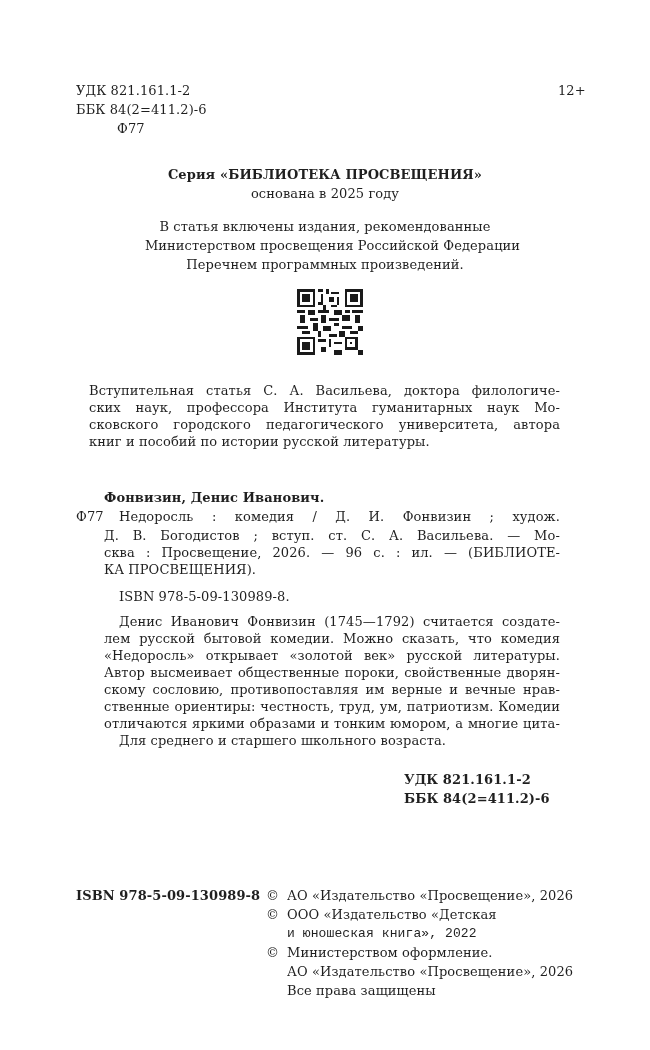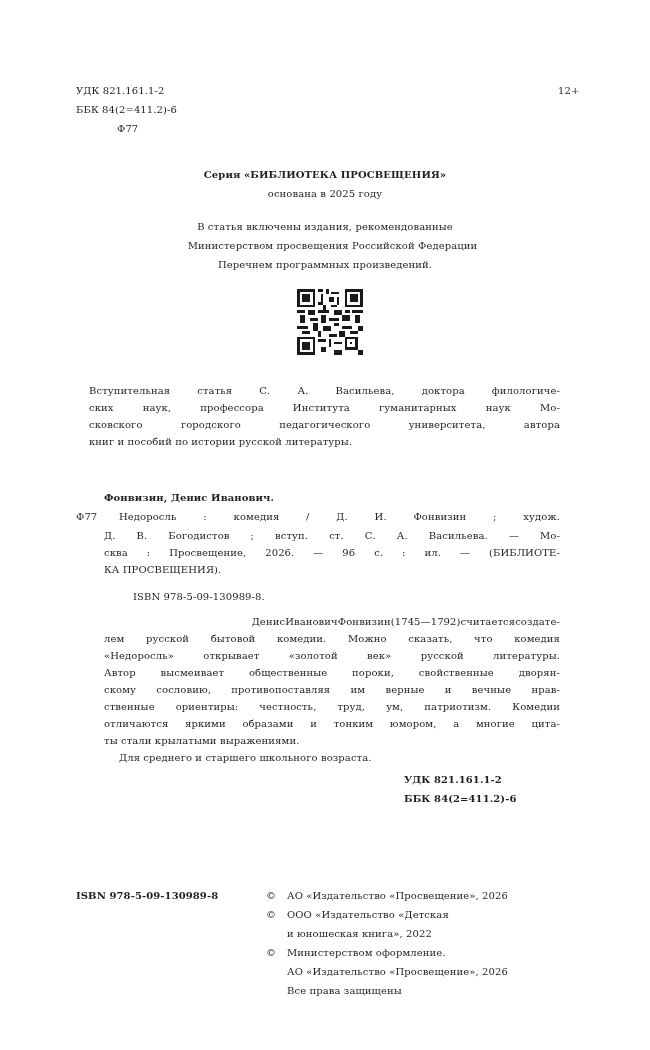--- a/index.html
+++ b/index.html
@@ -1,19 +1,19 @@
 <!DOCTYPE html>
 <html><head>
   <meta charset="utf-8">
   <style>
     html, body { margin: 0; padding: 0; background: #ffffff; }
     body { width: 650px; height: 1050px; position: relative; overflow: hidden;
       font-family: "DejaVu Serif", "Liberation Serif", serif; color: #1f1f1f; }
     .abs { position: absolute; }
-    .t { font-size: 10px; line-height: 17px; letter-spacing: 0.1px; white-space: nowrap; }
+    .t { font-size: 13px; line-height: 17px; letter-spacing: 0.1px; white-space: nowrap; }
     .center { text-align: center; }
     .bold { font-weight: bold; }
     .justify-line { display: flex; justify-content: space-between; white-space: nowrap; }
     .qr { position: absolute; left: 297px; top: 289px; width: 66px; height: 66px; }
   </style>
 </head>
 <body>
 
 <div class="abs t" style="left:76px; top:82px;">УДК 821.161.1-2</div>
 <div class="abs t" style="left:76px; top:101px;">ББК 84(2=411.2)-6</div>
@@ -149,24 +149,24 @@
       <span>—</span>
       <span>96</span>
       <span>с.</span>
       <span>:</span>
       <span>ил.</span>
       <span>—</span>
       <span>(БИБЛИОТЕ-</span>
     </div>
   <div class="t">КА ПРОСВЕЩЕНИЯ).</div>
 </div>
-<div class="abs t" style="left:119px; top:588px;margin-left:14px;">ISBN 978-5-09-130989-8.</div>
+<div class="abs t" style="left:119px; top:588px;">ISBN 978-5-09-130989-8.</div>
 
 <div class="abs" style="left:104px; width:456px; top:613px;">
-  <div class="t justify-line" style="padding-left:15px;justify-content:flex-end;">
+  <div class="t justify-line" style="padding-left:15px;">
       <span>Денис</span>
       <span>Иванович</span>
       <span>Фонвизин</span>
       <span>(1745—1792)</span>
       <span>считается</span>
       <span>создате-</span>
     </div>
   <div class="t justify-line">
       <span>лем</span>
       <span>русской</span>
@@ -216,40 +216,39 @@
       <span>отличаются</span>
       <span>яркими</span>
       <span>образами</span>
       <span>и</span>
       <span>тонким</span>
       <span>юмором,</span>
       <span>а</span>
       <span>многие</span>
       <span>цита-</span>
     </div>
-  <div class="t">ты стали крылатыми выражениями.</div>
   <div class="t" style="padding-left:15px;">Для среднего и старшего школьного возраста.</div>
 </div>
 
 <div class="abs t bold" style="left:404px; top:771px;">УДК 821.161.1-2</div>
 <div class="abs t bold" style="left:404px; top:790px;">ББК 84(2=411.2)-6</div>
 
 <div class="abs t bold" style="left:76px; top:887px;">ISBN 978-5-09-130989-8</div>
 
 <div class="abs" style="left:266px; top:887px;">
   <div style="position:relative; height:19px;">
     <span class="abs t" style="left:0; top:0;">©</span>
     <span class="abs t" style="left:21px; top:0;">АО «Издательство «Просвещение», 2026</span>
   </div>
   <div style="position:relative; height:19px;">
     <span class="abs t" style="left:0; top:0;">©</span>
     <span class="abs t" style="left:21px; top:0;">ООО «Издательство «Детская</span>
   </div>
   <div style="position:relative; height:19px;">
-    <span class="abs t" style="left:21px; top:0;">и юношеская книга», 2022</span>
+    <span class="abs t" style="left:21px; top:0;font-family:Liberation Mono, monospace;">и юношеская книга», 2022</span>
   </div>
   <div style="position:relative; height:19px;">
     <span class="abs t" style="left:0; top:0;">©</span>
     <span class="abs t" style="left:21px; top:0;">Министерством оформление.</span>
   </div>
   <div style="position:relative; height:19px;">
     <span class="abs t" style="left:21px; top:0;">АО «Издательство «Просвещение», 2026</span>
   </div>
   <div style="position:relative; height:19px;">
     <span class="abs t" style="left:21px; top:0;">Все права защищены</span>

